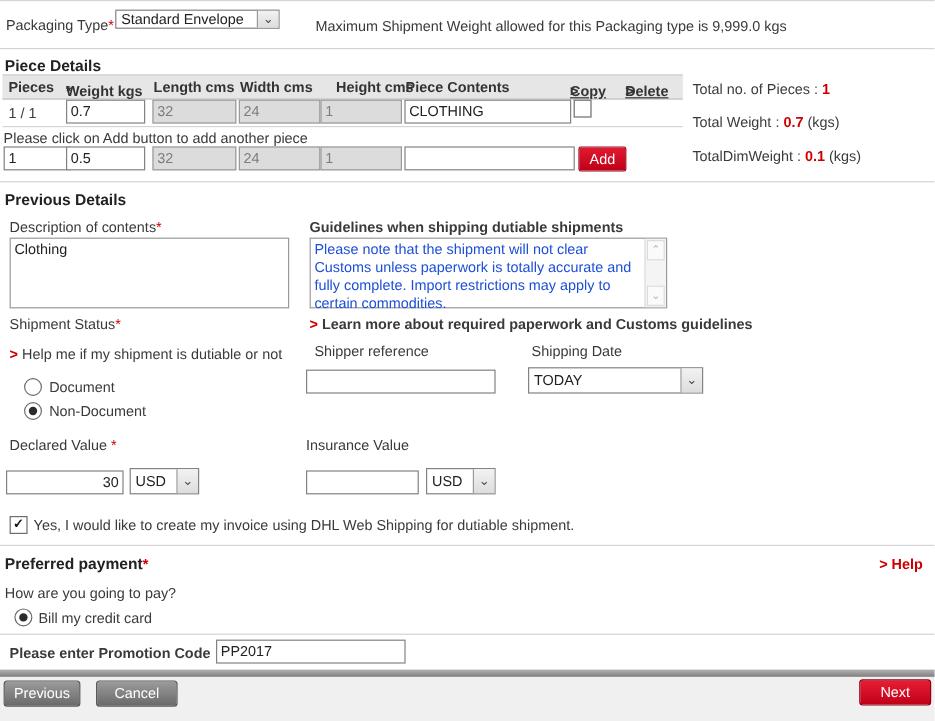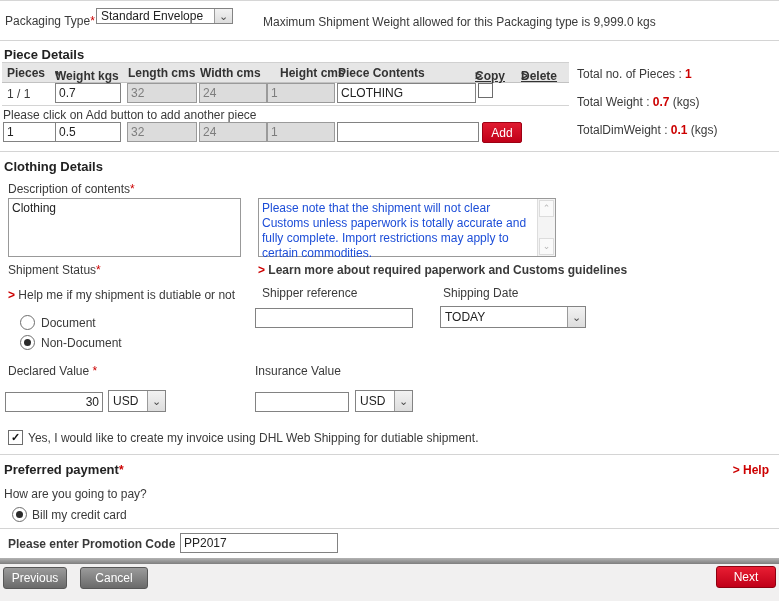--- a/index.html
+++ b/index.html
@@ -147,23 +147,24 @@
   <input class="tin dis" style="left: 267px; top: 121px; width: 60px;" disabled="" value="1">
   <input class="tin" style="left: 337px; top: 121px; width: 134px;" value="">
   <div class="btn-add">Add</div>
 
   <span class="totals-line" style="top:66px;"><span>Total no. of Pieces :</span> <b>1</b></span>
   <span class="totals-line" style="top:94px;"><span>Total Weight :</span> <b>0.7</b> <span>(kgs)</span></span>
   <span class="totals-line" style="top:122px;"><span>TotalDimWeight :</span> <b>0.1</b> <span>(kgs)</span></span>
 
   <div class="sep" style="left:0;top:150px;width:779px;"></div>
 
-  <span class="abs sec-title" style="left:4px;top:158px;">Clothing Details</span>
+  <span class="abs sec-title" style="left:4px;top:158px;">Previous Details</span>
 
   <span class="abs" style="left:8px;top:181px;"><span>Description of contents</span><span class="red">*</span></span>
+  <span class="abs bold" style="left:258px;top:181px;">Guidelines when shipping dutiable shipments</span>
 
   <textarea class="desc" style="">Clothing</textarea>
 
   <div class="gbox">
     <div class="gtext">Please note that the shipment will not clear Customs unless paperwork is totally accurate and fully complete. Import restrictions may apply to certain commodities.</div>
     <div class="gscroll">
       <div class="sb up">⌃</div>
       <div class="sb dn">⌄</div>
     </div>
   </div>

